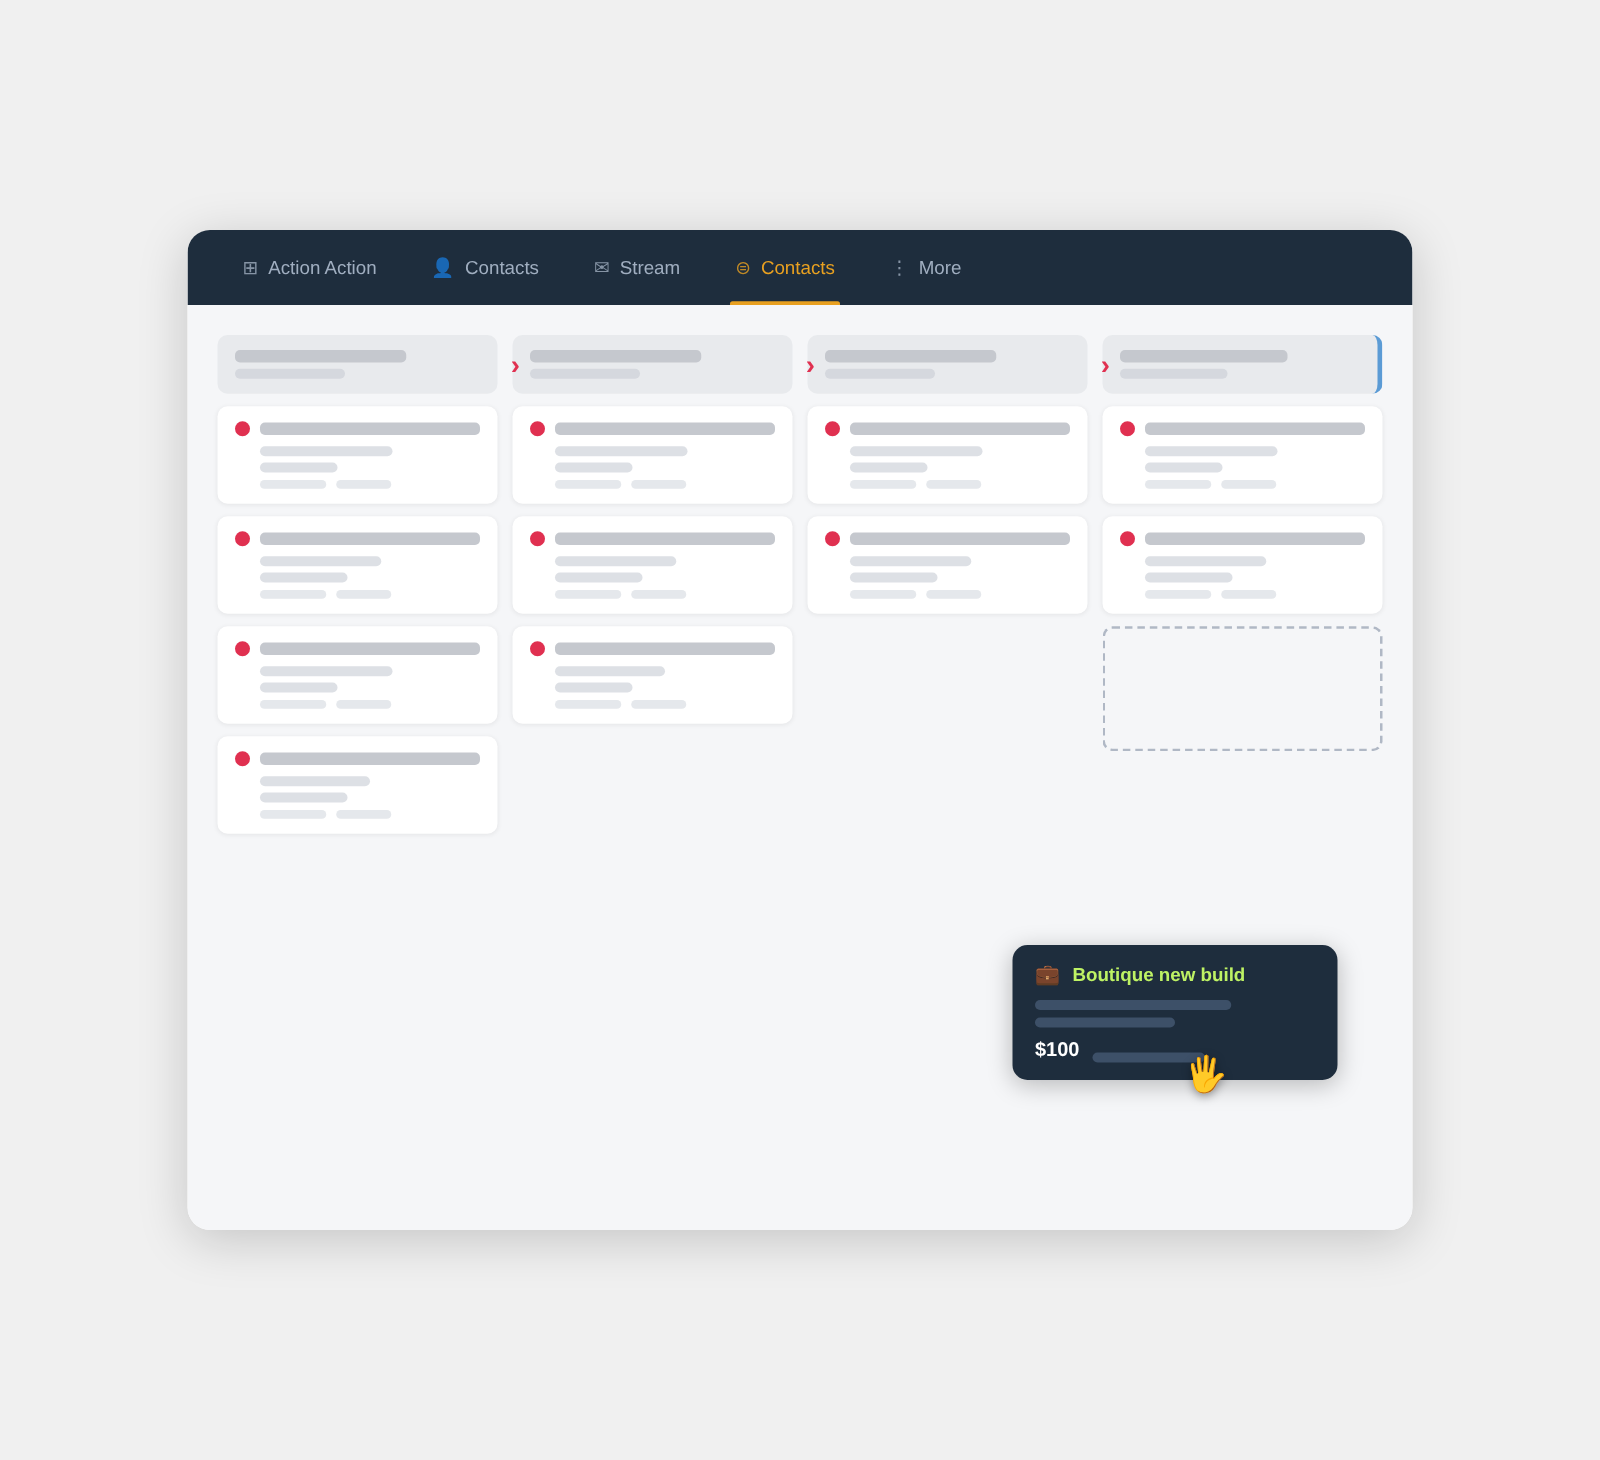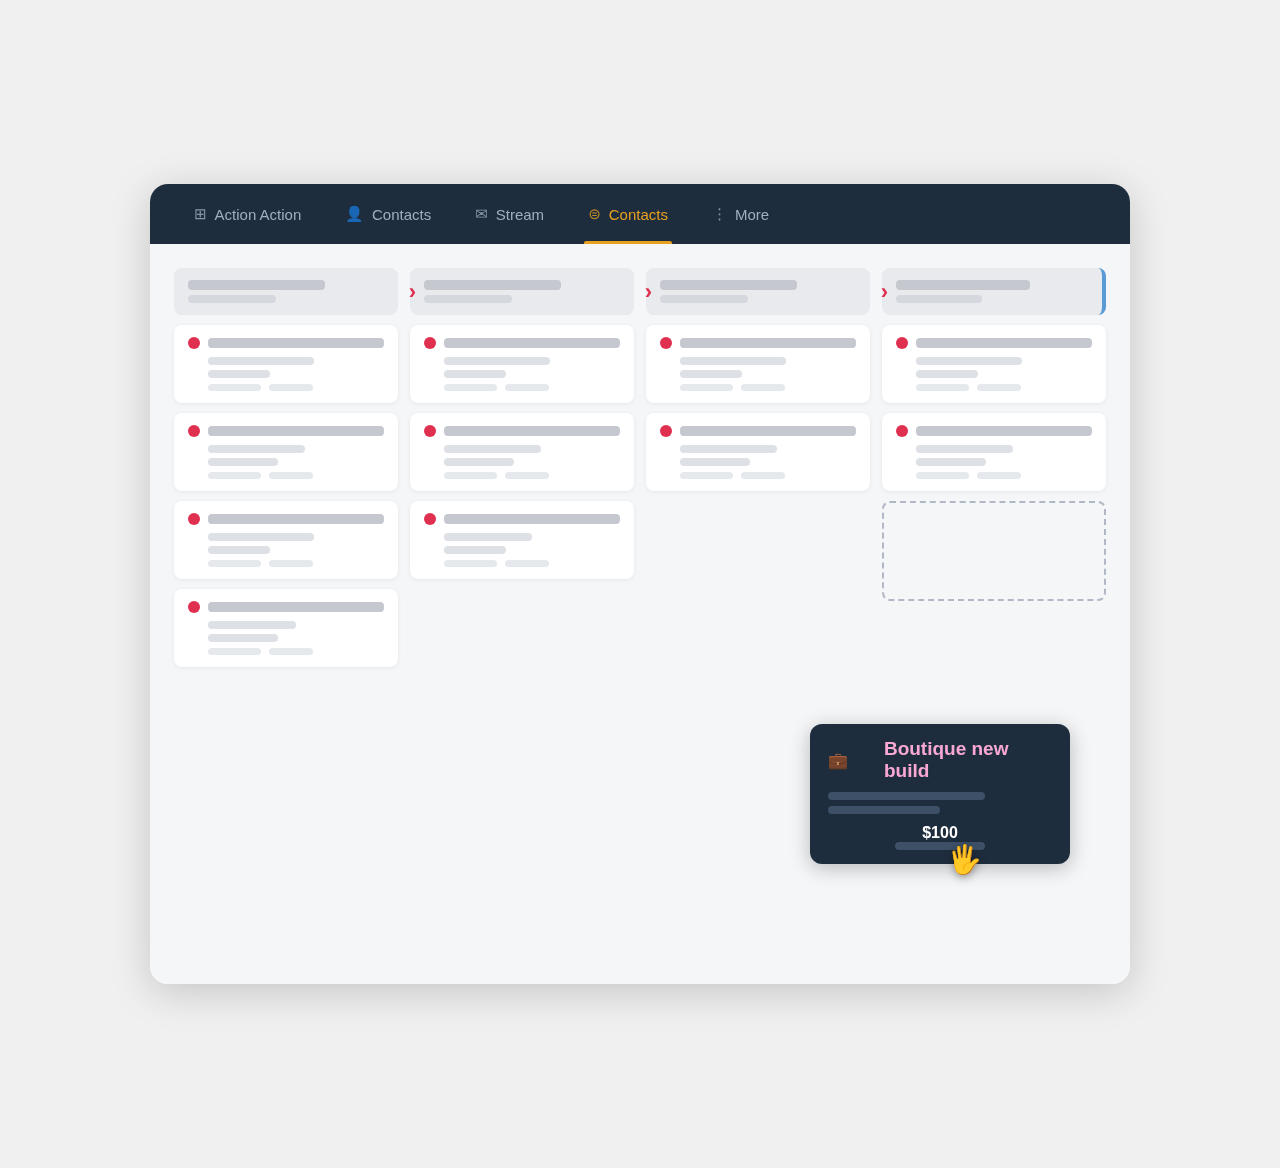--- a/index.html
+++ b/index.html
@@ -196,42 +196,41 @@
     .tooltip-header {
       display: flex;
       align-items: center;
       gap: 10px;
       margin-bottom: 10px;
     }
     .tooltip-icon {
       font-size: 16px;
     }
     .tooltip-title {
-      font-size: 19px;
+      font-size: 15px;
       font-weight: 700;
-      color: #f9a8d4;
-      margin-left: 26px;
+      color: #bef264;
     }
     .tooltip-lines {
       display: flex;
       flex-direction: column;
       gap: 6px;
       margin-bottom: 10px;
     }
     .tooltip-line {
       height: 8px;
       background: #3d5068;
       border-radius: 4px;
     }
     .tooltip-line.w70 { width: 70%; }
     .tooltip-line.w50 { width: 50%; }
     .tooltip-bottom {
       display: flex;
-      align-items: center;
-      flex-direction: column;
+      align-items: flex-end;
+      gap: 10px;
     }
     .tooltip-price {
       font-size: 16px;
       font-weight: 700;
       color: #fff;
     }
     .tooltip-price-line {
       height: 8px;
       background: #3d5068;
       border-radius: 4px;

